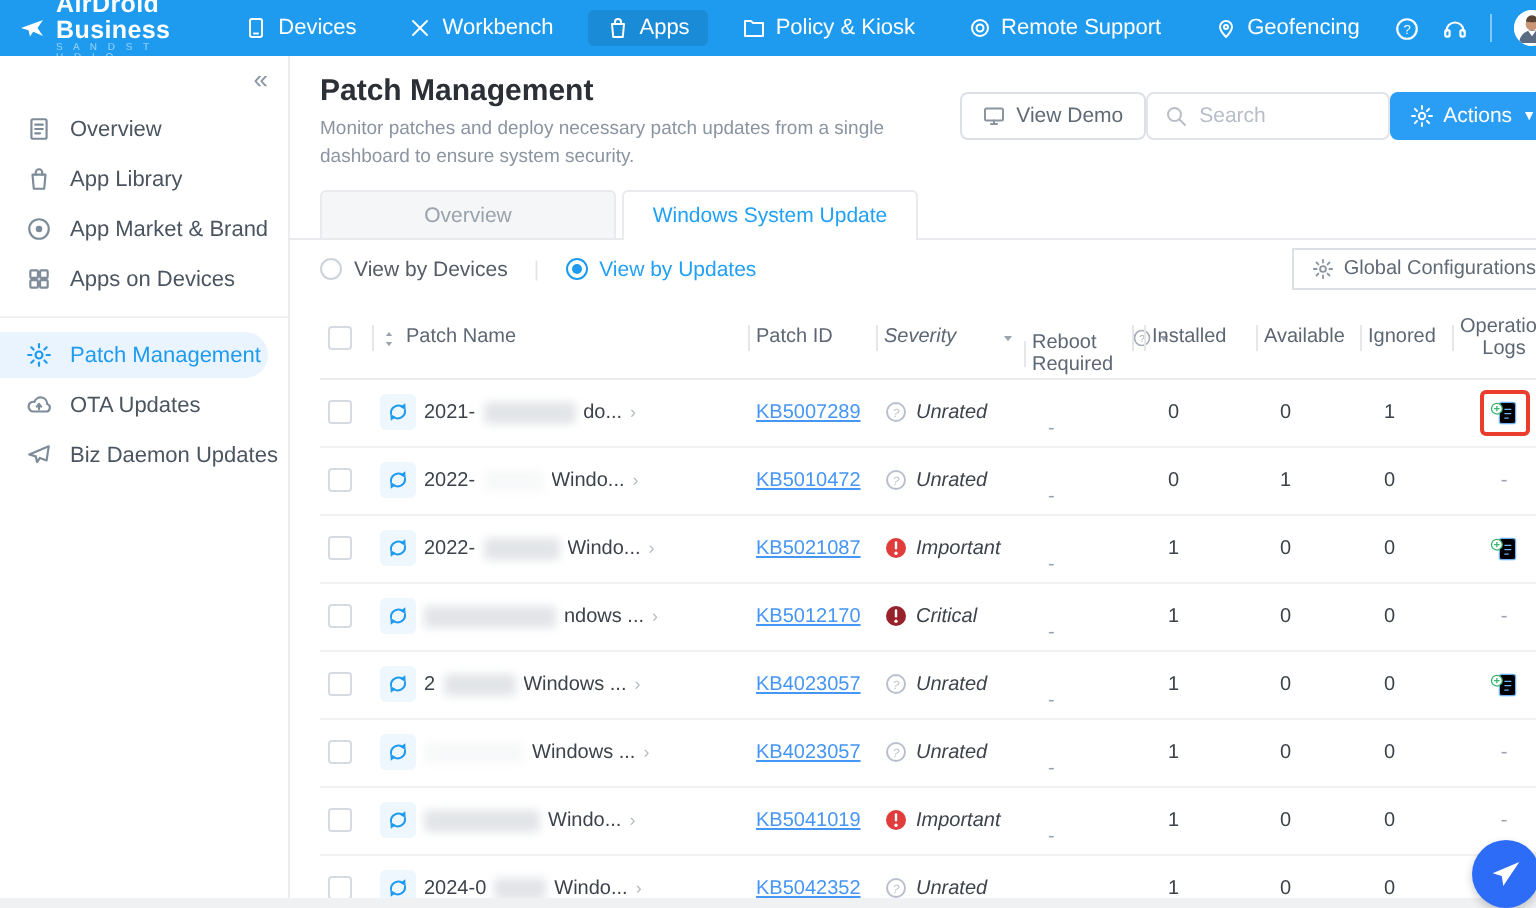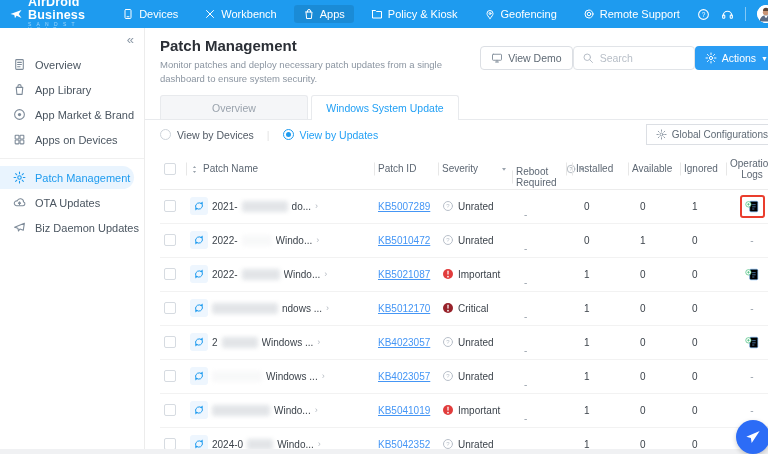--- a/index.html
+++ b/index.html
@@ -60,21 +60,21 @@
   .tog-opt { display:flex; align-items:center; cursor:pointer; }
   .tog-opt.sel { color:#22a0f5; }
   .tog-sep { color:#e3e3e3; margin:0 13px; }
   .btn-gconf { margin-left:auto; display:flex; gap:5px; align-items:center; border:1px solid #dcdfe4; border-radius:0; padding:4px 9px; font-size:10px; color:#5f6a75; background:#fff; cursor:pointer; }
   .btn-gconf .ic { color:#8a95a1; }
   .btn-gconf .ic svg { width:11px; height:11px; }
 
   
   .thead { display:flex; align-items:center; min-height:31px; font-size:10px; color:#5d6773; border-bottom:1px solid #ececec; }
   .cell { padding:0 4px; display:flex; align-items:center; gap:4px; flex:0 0 auto; }
-  .c0{ width:26px; } .c1{ width:166px; } .c2{ width:64px;margin-left:22px; } .c3{ width:74px; }
+  .c0{ width:26px; } .c1{ width:166px; } .c2{ width:64px;margin-left:22px; } .c3{ width:74px;font-style:italic; }
   .c4{ width:60px;margin-top:16px; } .c5{ width:56px; } .c6{ width:52px; } .c7{ width:46px; } .c8{ width:52px; }
   .thead .cell { position:relative; line-height:1.15; }
   .thead .cell + .cell::before { content:""; position:absolute; left:0; top:50%; transform:translateY(-50%); width:1px; height:13px; background:#e7e7e7; }
   .sort-ic { color:#9aa3ad; } .sort-ic svg{ width:9px; height:9px; }
   .caret-ic { color:#9aa3ad; } .caret-ic svg{ width:8px; height:8px; }
   .help-ic { color:#a7aeb7; } .help-ic svg{ width:10px; height:10px; }
   .cb { width:12px; height:12px; border:1px solid #d6dbe1; border-radius:2px; background:#fff; flex:0 0 auto; cursor:pointer; }
   .trow { display:flex; align-items:center; height:34px; border-bottom:1px solid #f2f2f2; font-size:10px; color:#3c434b; }
   .rf { width:18px; height:18px; background:#eef6fe; border-radius:3px; display:flex; align-items:center; justify-content:center; color:#1e9bef; cursor:pointer; flex:0 0 auto; }
   .rf svg { width:12px; height:12px; }
@@ -147,34 +147,34 @@
         <span class="ic">
           <svg viewBox="0 0 24 24">
             <path d="M3 5h6l2 2h10v13H3V5z"></path>
           </svg>
         </span>
         <span>Policy &amp; Kiosk</span>
       </div>
       <div class="nav-item">
         <span class="ic">
           <svg viewBox="0 0 24 24">
+            <circle cx="12" cy="12" r="8"></circle>
+            <circle cx="12" cy="12" r="3.5"></circle>
+          </svg>
+        </span>
+        <span>Remote Support</span>
+      </div>
+      <div class="nav-item">
+        <span class="ic">
+          <svg viewBox="0 0 24 24">
             <path d="M12 21c-4-4.2-6-7.2-6-10a6 6 0 1 1 12 0c0 2.8-2 5.8-6 10z"></path>
             <circle cx="12" cy="11" r="2"></circle>
           </svg>
         </span>
         <span>Geofencing</span>
-      </div>
-      <div class="nav-item">
-        <span class="ic">
-          <svg viewBox="0 0 24 24">
-            <circle cx="12" cy="12" r="8"></circle>
-            <circle cx="12" cy="12" r="3.5"></circle>
-          </svg>
-        </span>
-        <span>Remote Support</span>
       </div>
     </div>
   <div class="tb-right">
     <span class="ic">
         <svg viewBox="0 0 24 24">
           <circle cx="12" cy="12" r="9"></circle>
           <text x="12" y="16.5" font-size="12" text-anchor="middle" fill="currentColor" stroke="none" font-family="Liberation Sans,sans-serif">?</text>
         </svg>
       </span>
     <span class="ic">

